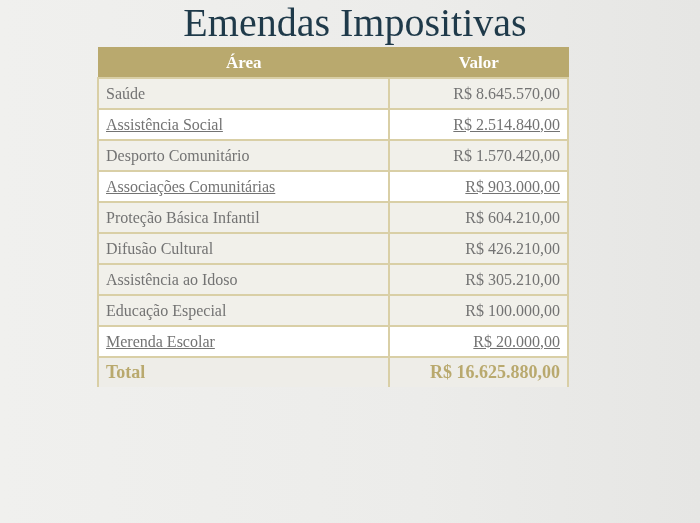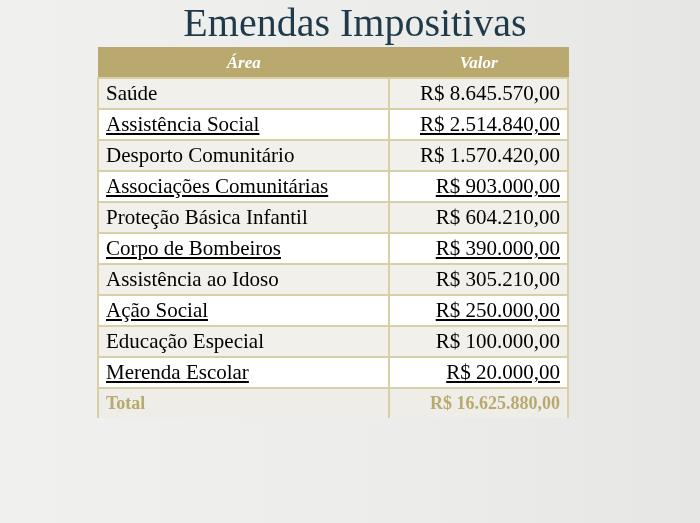--- a/index.html
+++ b/index.html
@@ -21,26 +21,25 @@
   }
   table {
     border-collapse: collapse; width: 100%;
     font-family: "Liberation Serif", serif;
   }
   th {
     background: #b9a96e; color: #ffffff;
     font-weight: bold; font-size: 17px;
     height: 29px; padding: 0 8px;
     border: 1px solid #b9a96e;
-    font-style: italic;
   }
   th.area { text-align: center; width: 62%; }
   th.valor { text-align: center; }
   td {
-    font-size: 21px; color: #000000;
+    font-size: 16px; color: #737373;
     height: 29px; padding: 0 7px;
     border-top: 2px solid #d9cfa6;
     border-left: 2px solid #d9cfa6;
     border-right: 2px solid #d9cfa6;
   }
   td.valor { text-align: right; }
   tr.odd td { background: #f1f0ea; }
   tr.even td { background: #ffffff; text-decoration: underline; }
   tr.total td {
     background: #eeede8; color: #b9a96e; font-weight: bold;
@@ -74,31 +73,27 @@
           <td class="valor">R$ 1.570.420,00</td>
         </tr>
       <tr class="even">
           <td>Associações Comunitárias</td>
           <td class="valor">R$ 903.000,00</td>
         </tr>
       <tr class="odd">
           <td>Proteção Básica Infantil</td>
           <td class="valor">R$ 604.210,00</td>
         </tr>
-      <tr class="even">
-          <td>Corpo de Bombeiros</td>
-          <td class="valor">R$ 390.000,00</td>
+      <tr class="odd">
+          <td>Difusão Cultural</td>
+          <td class="valor">R$ 426.210,00</td>
         </tr>
       <tr class="odd">
           <td>Assistência ao Idoso</td>
           <td class="valor">R$ 305.210,00</td>
-        </tr>
-      <tr class="even">
-          <td>Ação Social</td>
-          <td class="valor">R$ 250.000,00</td>
         </tr>
       <tr class="odd">
           <td>Educação Especial</td>
           <td class="valor">R$ 100.000,00</td>
         </tr>
       <tr class="even">
           <td>Merenda Escolar</td>
           <td class="valor">R$ 20.000,00</td>
         </tr>
       <tr class="total">

